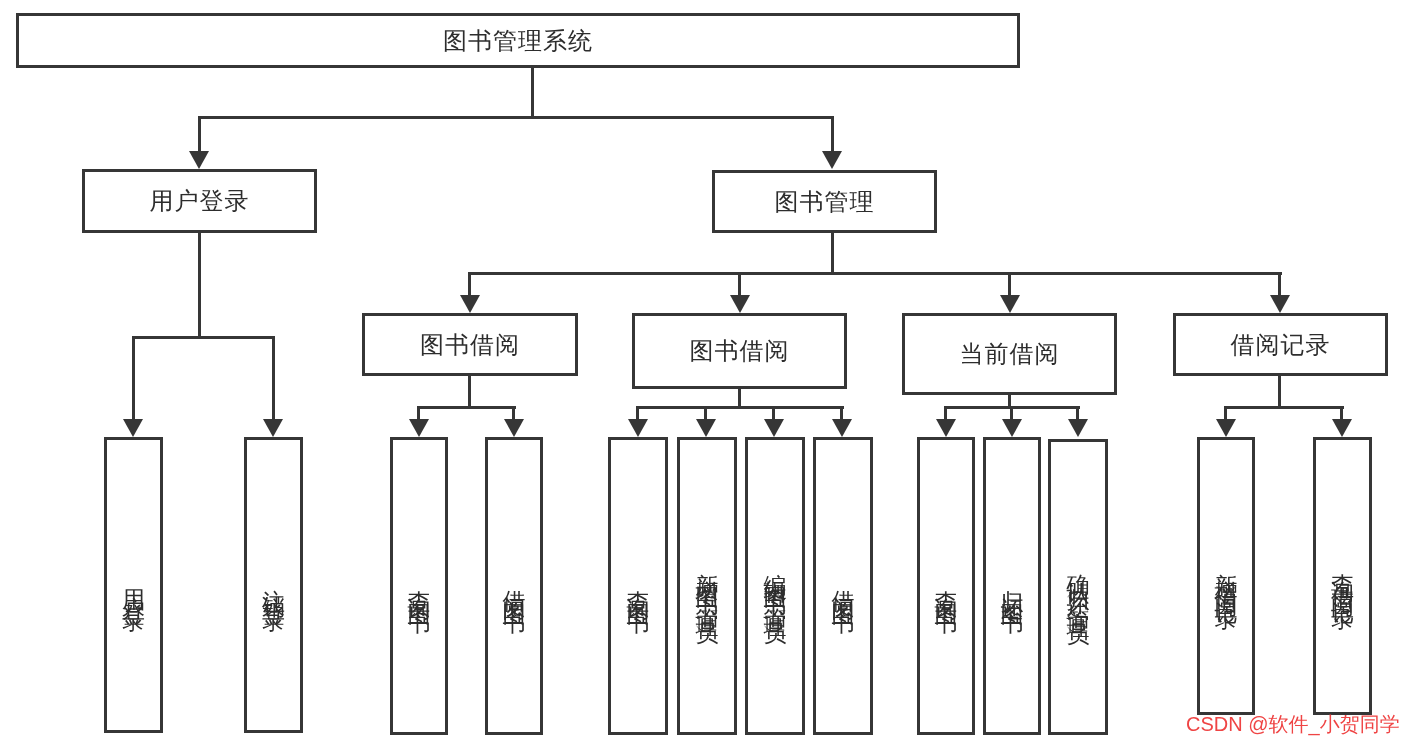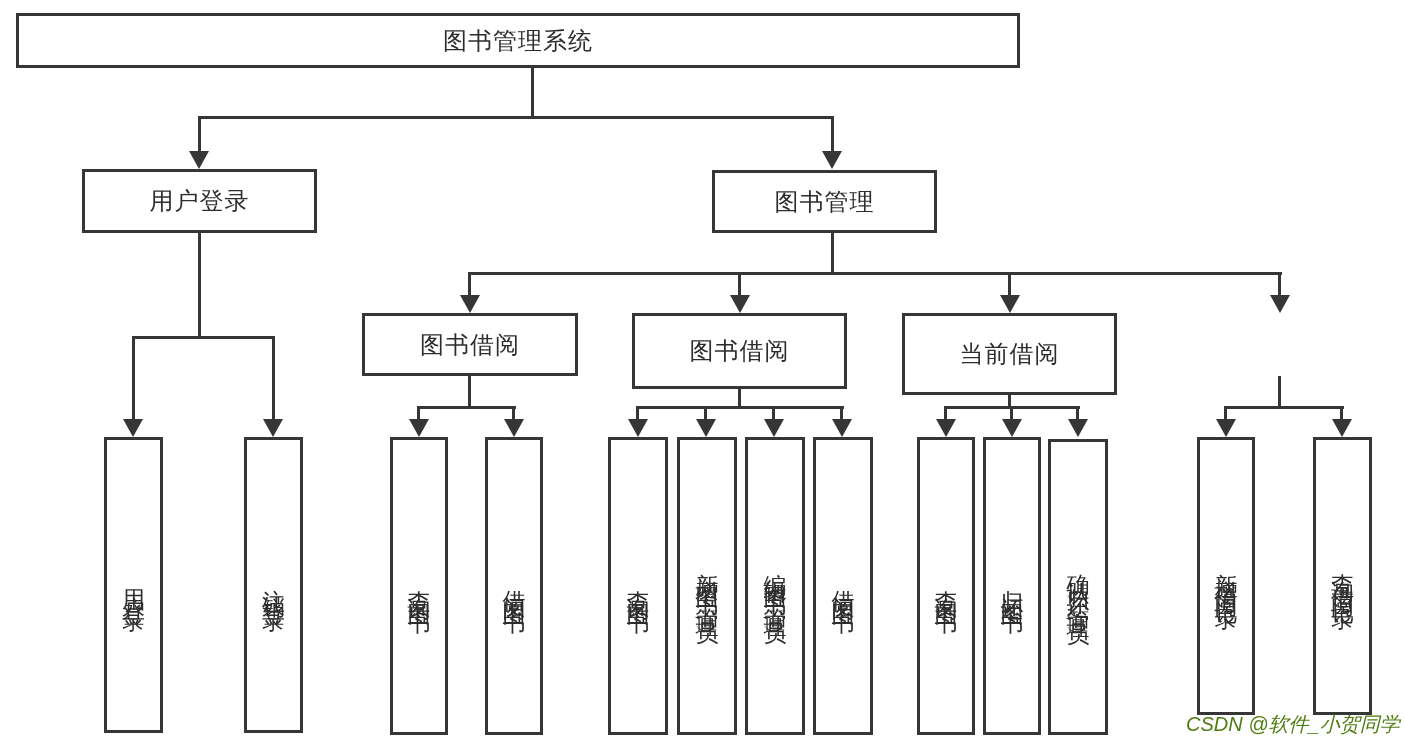--- a/index.html
+++ b/index.html
@@ -32,25 +32,24 @@
   .line{position:absolute;background:#363636;z-index:1;}
   .ahead{
     position:absolute;width:0;height:0;
     border-left:10px solid transparent;
     border-right:10px solid transparent;
     border-top:18px solid #363636;
     z-index:1;
   }
   .watermark{
     position:absolute;
-    color:#4d7c0f;
+    color:#ef4444;
     font-size:20px;
     white-space:nowrap;
     z-index:5;
-    font-style:italic;
   }
 </style>
 </head>
 <body>
 
 <div id="canvas">
 
   <div class="box" style="left:16px;top:13px;width:1004px;height:55px">
     <span class="htext">图书管理系统</span>
   </div>
@@ -88,20 +87,23 @@
   <div class="ahead" style="left:1270px;top:295px"></div>
 
   <div class="box" style="left:362px;top:313px;width:216px;height:63px">
     <span class="htext">图书借阅</span>
   </div>
   <div class="box" style="left:632px;top:313px;width:215px;height:76px">
     <span class="htext">图书借阅</span>
   </div>
   <div class="box" style="left:902px;top:313px;width:215px;height:82px">
     <span class="htext">当前借阅</span>
+  </div>
+  <div class="box" style="left:1173px;top:313px;width:215px;height:63px">
+    <span class="htext">借阅记录</span>
   </div>
 
   <div class="line" style="left:468px;top:376px;width:3px;height:32px"></div>
   <div class="line" style="left:417px;top:406px;width:99px;height:3px"></div>
   <div class="line" style="left:417px;top:406px;width:3px;height:15px"></div>
   <div class="ahead" style="left:409px;top:419px"></div>
   <div class="line" style="left:512px;top:406px;width:3px;height:15px"></div>
   <div class="ahead" style="left:504px;top:419px"></div>
 
   <div class="line" style="left:738px;top:376px;width:3px;height:32px"></div>

